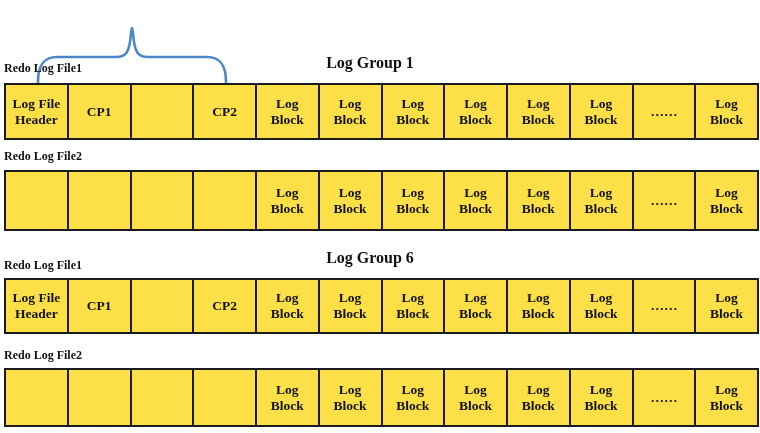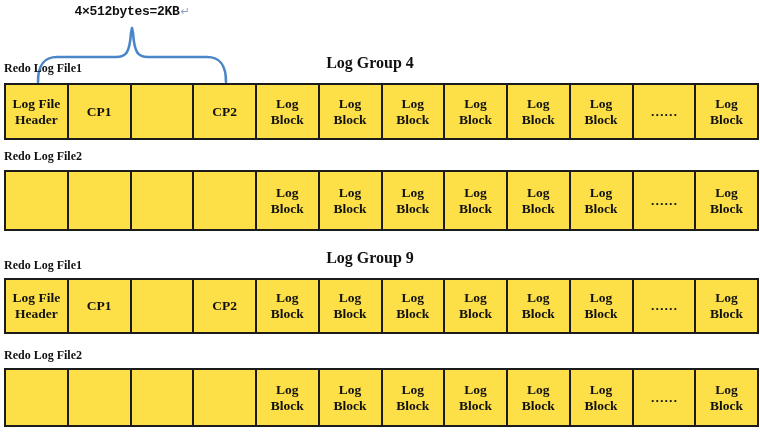--- a/index.html
+++ b/index.html
@@ -34,31 +34,28 @@
     display:flex;flex-direction:column;align-items:center;justify-content:center;
     font-size:13.5px;font-weight:bold;line-height:16px;text-align:center;
   }
   .cell:last-child{border-right:none;}
 </style>
 </head>
 <body>
 
 <div id="stage">
 
-  <div class="annotation">
-    <span>4×512bytes=2KB</span><span class="return-mark">↵</span>
-  </div>
 
   <svg class="brace" width="204" height="62" viewBox="0 0 204 62" aria-hidden="true">
     <path fill="none" stroke="#4a86c8" stroke-width="2.6" stroke-linecap="round" stroke-linejoin="round" d="M 8 58 C 8 42 13 33 27 33 L 86 33 C 96 33 99.5 29 101 9 L 102 4 L 103 9 C 104.5 29 108 33 118 33 L 177 33 C 191 33 196 42 196 58"></path>
   </svg>
 
   <div id="diagram">
-      <div class="group-title" style="top: 53px;">Log Group 4</div>
-      <div class="group-title" style="top: 248px;">Log Group 9</div>
+      <div class="group-title" style="top: 53px;">Log Group 1</div>
+      <div class="group-title" style="top: 248px;">Log Group 6</div>
       <div class="file-label" style="top: 59px;">Redo Log File1</div>
       <div class="row" style="top: 83px; height: 57px; border-color: rgb(27, 27, 27);">
         <div class="cell" style="border-color: rgb(27, 27, 27); color: rgb(17, 17, 17);">
           <div>Log File</div>
           <div>Header</div>
         </div>
         <div class="cell" style="border-color: rgb(27, 27, 27); color: rgb(17, 17, 17);">
           <div>CP1</div>
         </div>
         <div class="cell" style="border-color: rgb(27, 27, 27); color: rgb(17, 17, 17);"></div>

